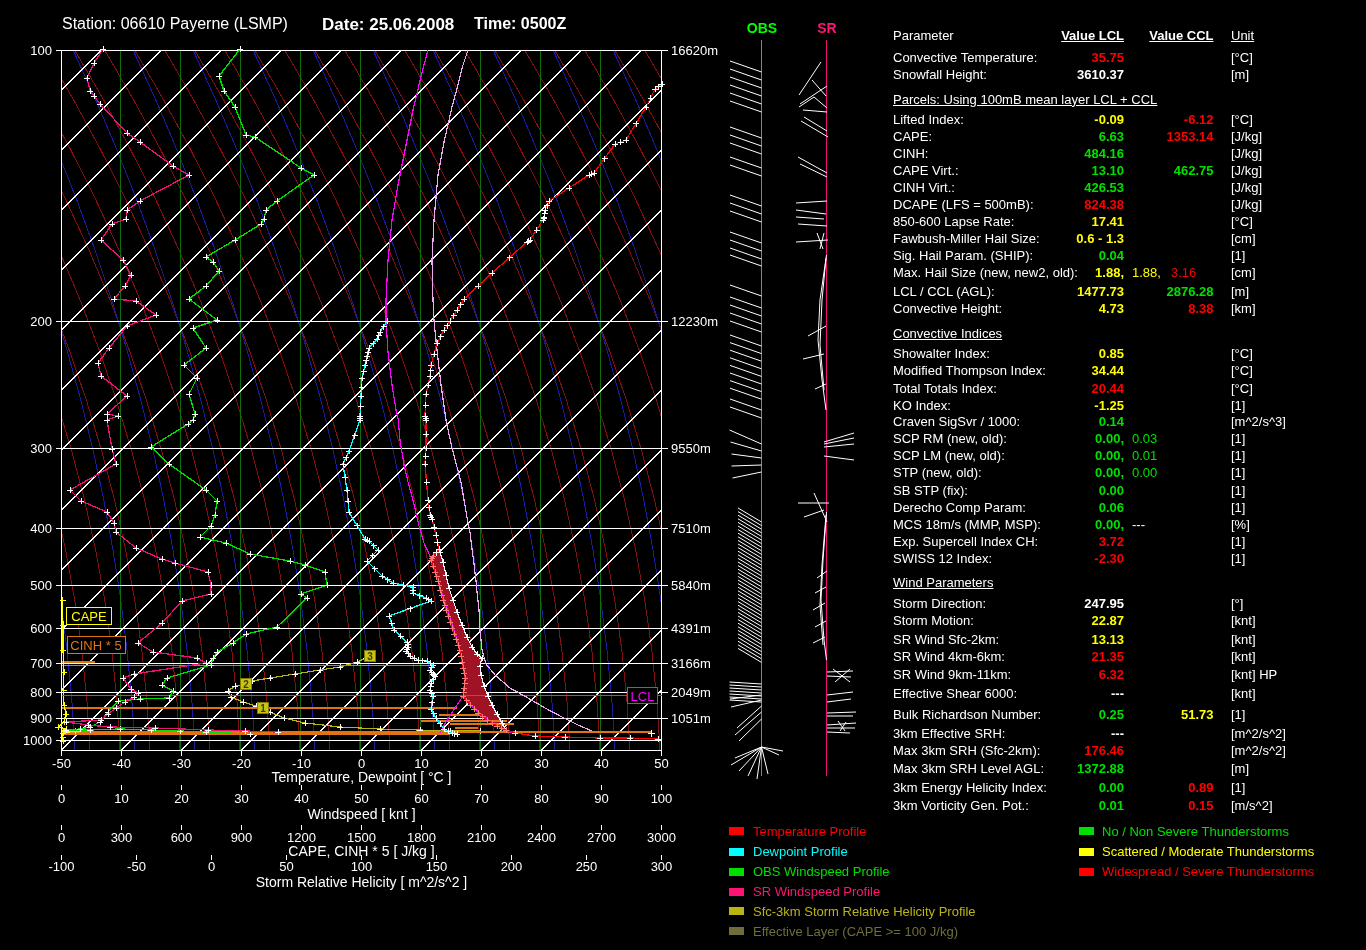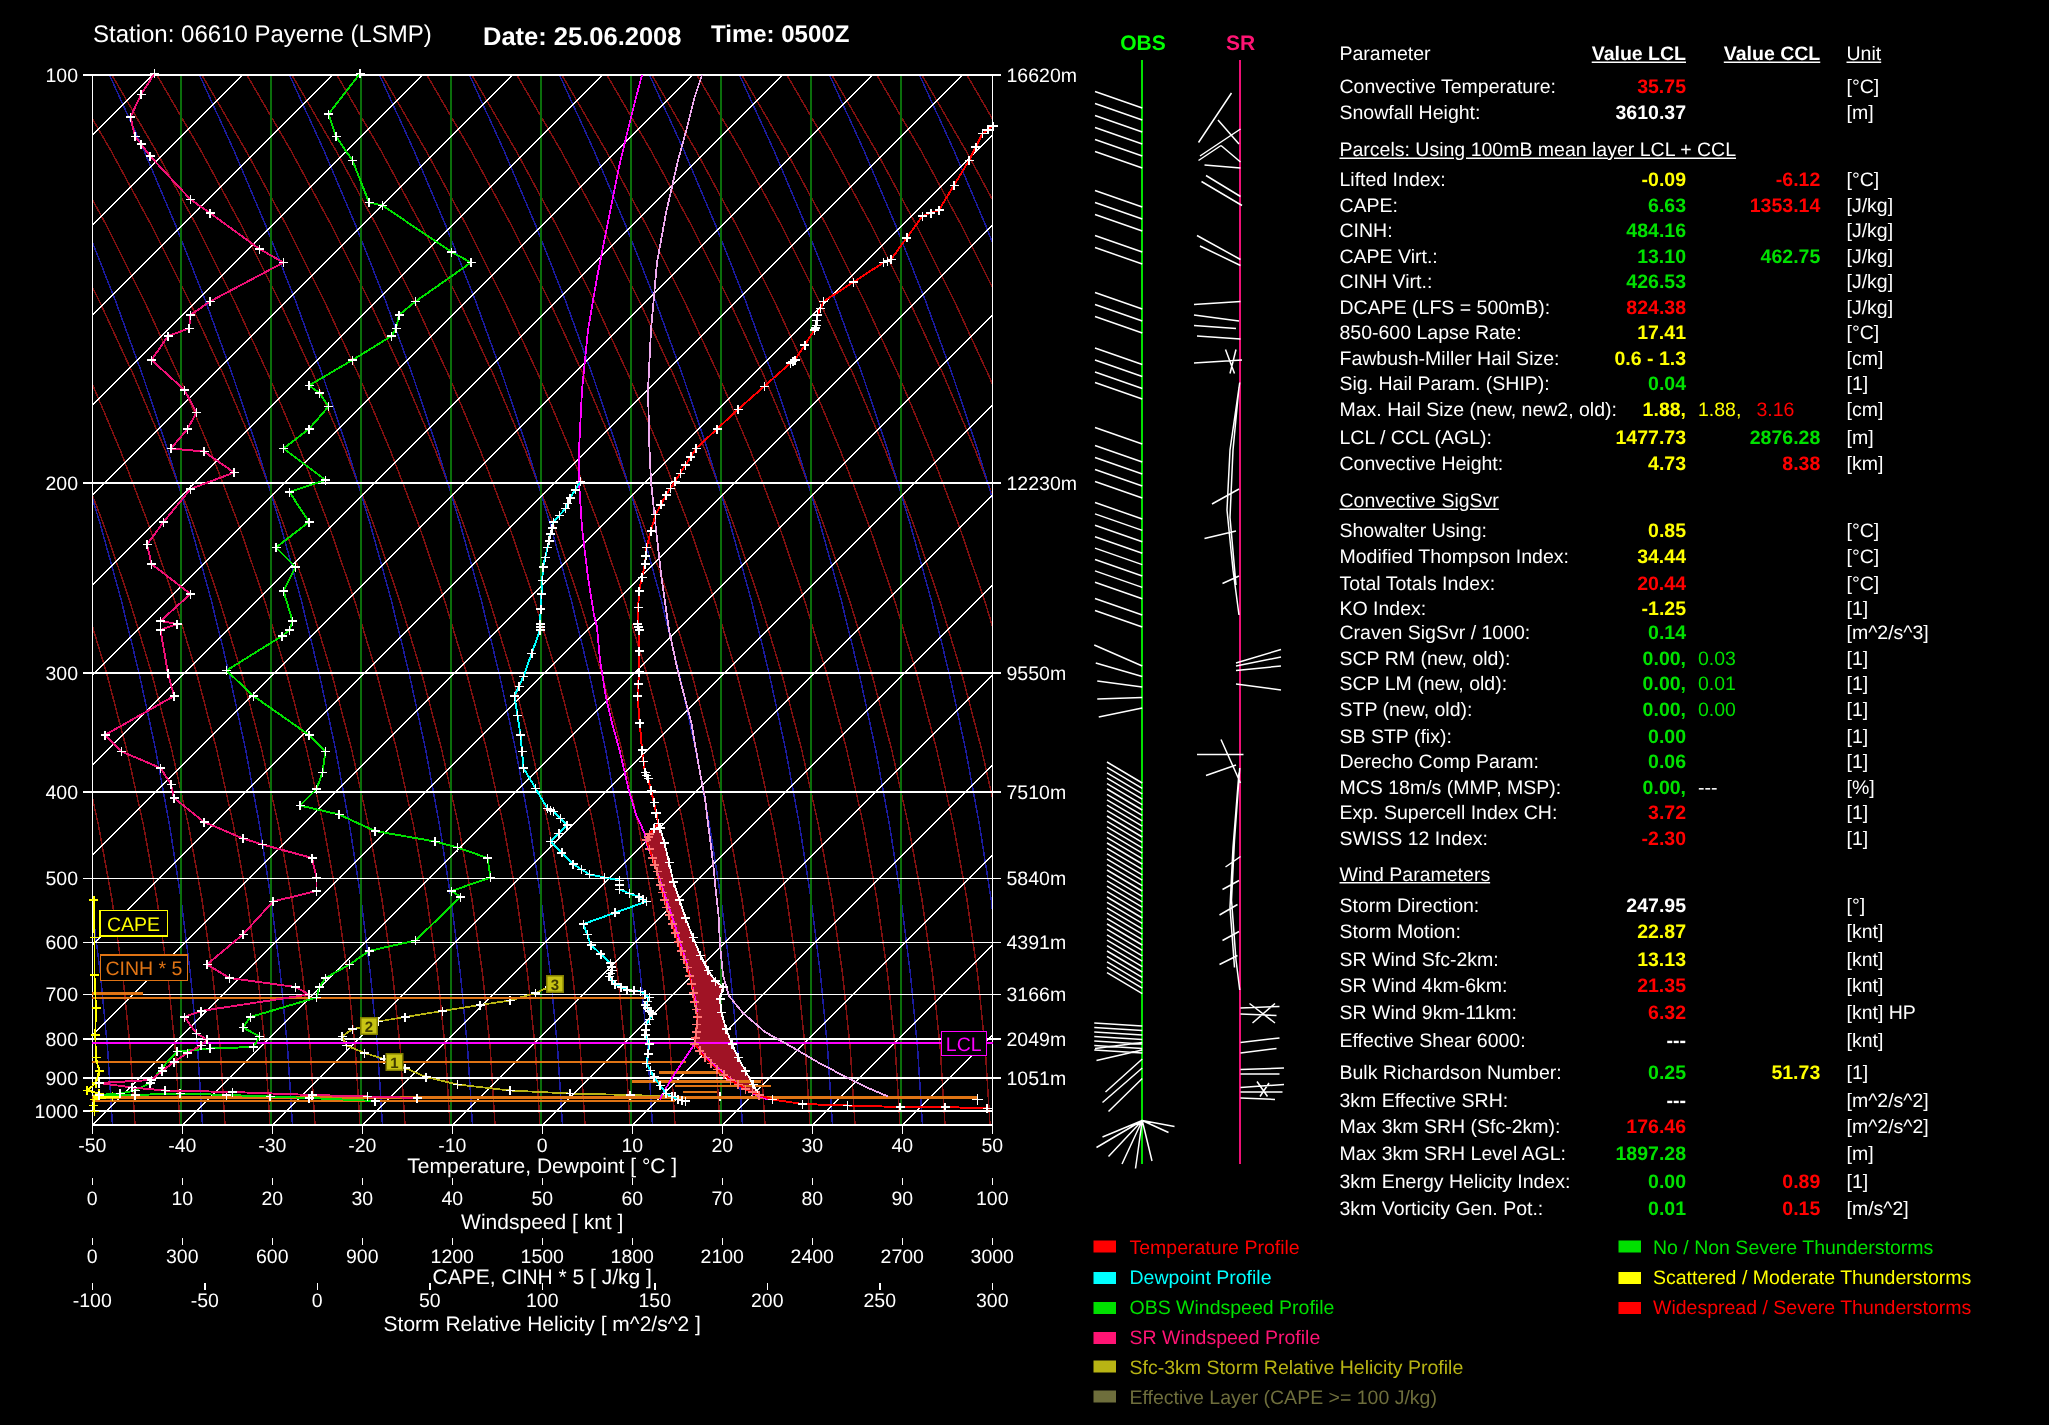--- a/index.html
+++ b/index.html
@@ -340,21 +340,21 @@
     <div class="t v" style="left:954px;top:246.5px;color:#00e000">0.04</div>
     <div class="t" style="left:1231px;top:246.5px;color:#ffffff">[1]</div>
     <div class="t" style="left:893px;top:283.0px;color:#ffffff">LCL / CCL (AGL):</div>
     <div class="t v" style="left:954px;top:283.0px;color:#ffff00">1477.73</div>
     <div class="t v" style="left:1043.5px;top:283.0px;color:#00e000">2876.28</div>
     <div class="t" style="left:1231px;top:283.0px;color:#ffffff">[m]</div>
     <div class="t" style="left:893px;top:300.0px;color:#ffffff">Convective Height:</div>
     <div class="t v" style="left:954px;top:300.0px;color:#ffff00">4.73</div>
     <div class="t v" style="left:1043.5px;top:300.0px;color:#ff0000">8.38</div>
     <div class="t" style="left:1231px;top:300.0px;color:#ffffff">[km]</div>
-    <div class="t" style="left:893px;top:345.0px;color:#ffffff">Showalter Using:</div>
+    <div class="t" style="left:893px;top:345.0px;color:#ffffff">Showalter Index:</div>
     <div class="t v" style="left:954px;top:345.0px;color:#ffff00">0.85</div>
     <div class="t" style="left:1231px;top:345.0px;color:#ffffff">[°C]</div>
     <div class="t" style="left:893px;top:362.0px;color:#ffffff">Modified Thompson Index:</div>
     <div class="t v" style="left:954px;top:362.0px;color:#ffff00">34.44</div>
     <div class="t" style="left:1231px;top:362.0px;color:#ffffff">[°C]</div>
     <div class="t" style="left:893px;top:379.5px;color:#ffffff">Total Totals Index:</div>
     <div class="t v" style="left:954px;top:379.5px;color:#ff0000">20.44</div>
     <div class="t" style="left:1231px;top:379.5px;color:#ffffff">[°C]</div>
     <div class="t" style="left:893px;top:396.5px;color:#ffffff">KO Index:</div>
     <div class="t v" style="left:954px;top:396.5px;color:#ffff00">-1.25</div>
@@ -396,32 +396,32 @@
     <div class="t v" style="left:954px;top:705.5px;color:#00e000">0.25</div>
     <div class="t v" style="left:1043.5px;top:705.5px;color:#ffff00">51.73</div>
     <div class="t" style="left:1231px;top:705.5px;color:#ffffff">[1]</div>
     <div class="t" style="left:893px;top:725.0px;color:#ffffff">3km Effective SRH:</div>
     <div class="t v" style="left:954px;top:725.0px;color:#ffffff">---</div>
     <div class="t" style="left:1231px;top:725.0px;color:#ffffff">[m^2/s^2]</div>
     <div class="t" style="left:893px;top:742.0px;color:#ffffff">Max 3km SRH (Sfc-2km):</div>
     <div class="t v" style="left:954px;top:742.0px;color:#ff0000">176.46</div>
     <div class="t" style="left:1231px;top:742.0px;color:#ffffff">[m^2/s^2]</div>
     <div class="t" style="left:893px;top:759.5px;color:#ffffff">Max 3km SRH Level AGL:</div>
-    <div class="t v" style="left:954px;top:759.5px;color:#00e000">1897.28</div>
+    <div class="t v" style="left:954px;top:759.5px;color:#00e000">1372.88</div>
     <div class="t" style="left:1231px;top:759.5px;color:#ffffff">[m]</div>
     <div class="t" style="left:893px;top:779.0px;color:#ffffff">3km Energy Helicity Index:</div>
     <div class="t v" style="left:954px;top:779.0px;color:#00e000">0.00</div>
     <div class="t v" style="left:1043.5px;top:779.0px;color:#ff0000">0.89</div>
     <div class="t" style="left:1231px;top:779.0px;color:#ffffff">[1]</div>
     <div class="t" style="left:893px;top:796.5px;color:#ffffff">3km Vorticity Gen. Pot.:</div>
     <div class="t v" style="left:954px;top:796.5px;color:#00e000">0.01</div>
     <div class="t v" style="left:1043.5px;top:796.5px;color:#ff0000">0.15</div>
     <div class="t" style="left:1231px;top:796.5px;color:#ffffff">[m/s^2]</div>
     <div class="t" style="left:893px;top:90.5px;text-decoration:underline;color:#ffffff">Parcels: Using 100mB mean layer LCL + CCL</div>
-    <div class="t" style="left:893px;top:325.0px;text-decoration:underline;color:#ffffff">Convective SigSvr</div>
+    <div class="t" style="left:893px;top:325.0px;text-decoration:underline;color:#ffffff">Convective Indices</div>
     <div class="t" style="left:893px;top:574.0px;text-decoration:underline;color:#ffffff">Wind Parameters</div>
     <div class="t" style="left:893px;top:263.5px;color:#ffffff">Max. Hail Size (new, new2, old):</div>
     <div class="t v" style="left:954px;top:263.5px;color:#ffff00">1.88,</div>
     <div class="t" style="left:1132px;top:263.5px;color:#ffff00">1.88,</div>
     <div class="t" style="left:1231px;top:263.5px;color:#ffffff">[cm]</div>
     <div class="t" style="left:1171px;top:263.5px;color:#ff0000">3.16</div>
     <div class="t" style="left:893px;top:430.0px;color:#ffffff">SCP RM (new, old):</div>
     <div class="t v" style="left:954px;top:430.0px;color:#00e000">0.00,</div>
     <div class="t" style="left:1132px;top:430.0px;color:#00e000">0.03</div>
     <div class="t" style="left:1231px;top:430.0px;color:#ffffff">[1]</div>

